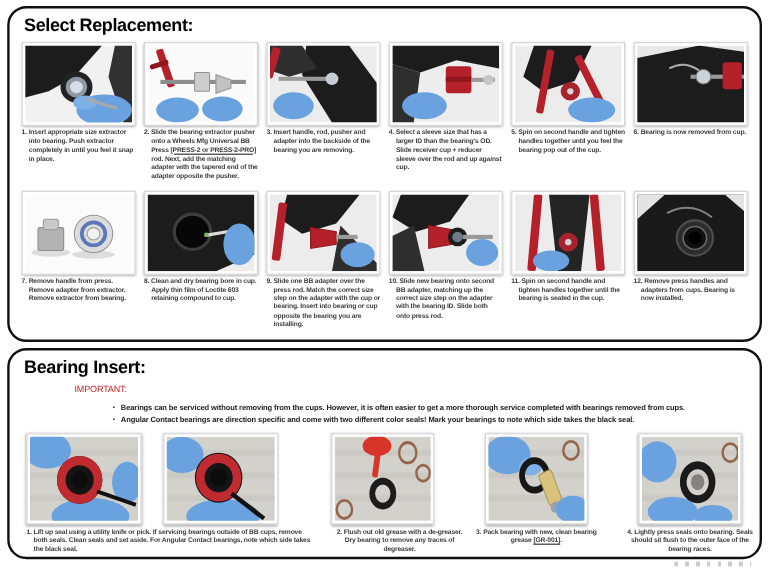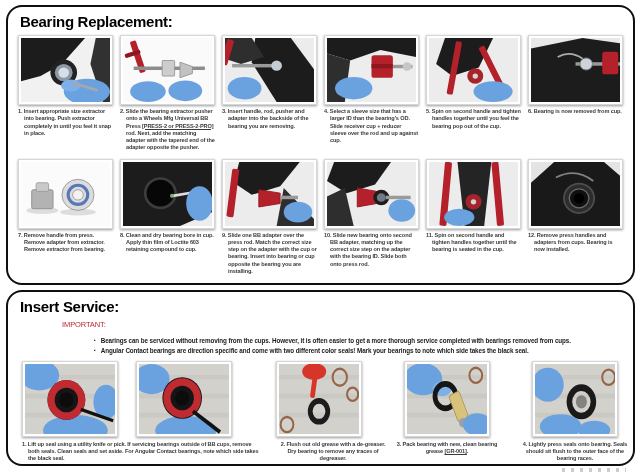--- a/index.html
+++ b/index.html
@@ -55,21 +55,21 @@
   .lk{text-decoration:underline;}
   .footer-marks{
     position:absolute;right:16px;bottom:2px;width:64px;height:4px;opacity:.3;
     background:repeating-linear-gradient(90deg,#555 0 3px,transparent 3px 9px);
   }
 </style>
 </head>
 <body>
 
 <section class="box" id="box-replacement">
-  <h1 class="sec-title">Bearing Replacement:</h1>
+  <h1 class="sec-title">Select Replacement:</h1>
 
   <div class="steps">
     <div>
       <div class="ph">
           <svg viewBox="0 0 100 74" preserveAspectRatio="none">
             <rect width="100" height="74" fill="#f1f1f1"></rect>
             <path d="M0 0H72L46 30 22 44 0 50Z" fill="#1c1c1c"></path>
             <path d="M84 0H100V74H92L78 30Z" fill="#1c1c1c" opacity=".9"></path>
             <circle cx="48" cy="40" r="15" fill="#222"></circle>
             <circle cx="48" cy="40" r="10" fill="#8e99a6"></circle>
@@ -241,21 +241,21 @@
         </div>
       <div class="cap">12. Remove press handles and adapters from cups. Bearing is now installed.</div>
     </div>
   </div>
 
   <div class="imp">IMPORTANT:</div>
 
 </section>
 
 <section class="box" id="box-service">
-  <h1 class="sec-title">Insert Service:</h1>
+  <h1 class="sec-title">Bearing Insert:</h1>
   <div class="imp">IMPORTANT:</div>
   <ul class="bullets">
     <li>Bearings can be serviced without removing from the cups. However, it is often easier to get a more thorough service completed with bearings removed from cups.</li>
     <li>Angular Contact bearings are direction specific and come with two different color seals! Mark your bearings to note which side takes the black seal.</li>
   </ul>
 
   <div class="svc-photos">
     <div class="ph2 w96">
         <svg viewBox="0 0 100 74" preserveAspectRatio="none">
           <rect width="100" height="74" fill="#d3d1cc"></rect>

